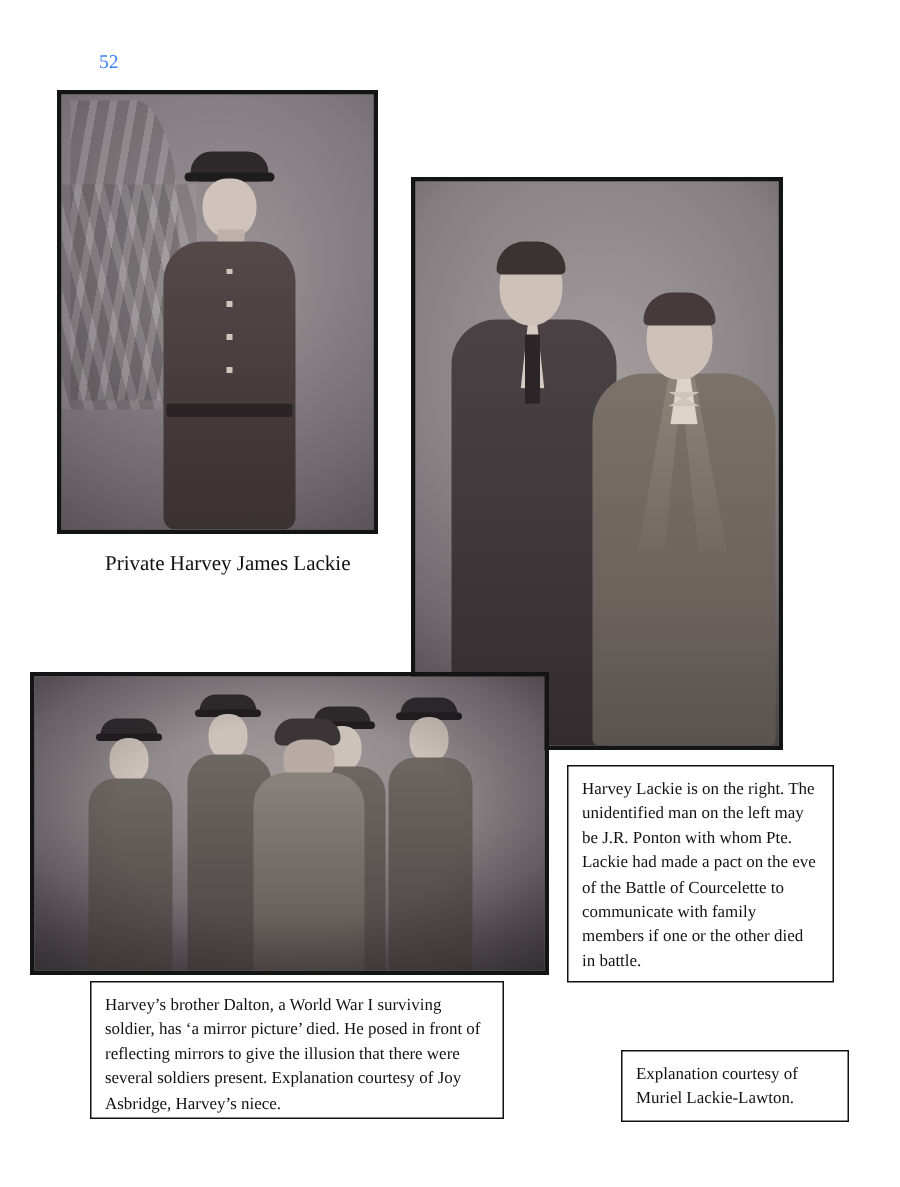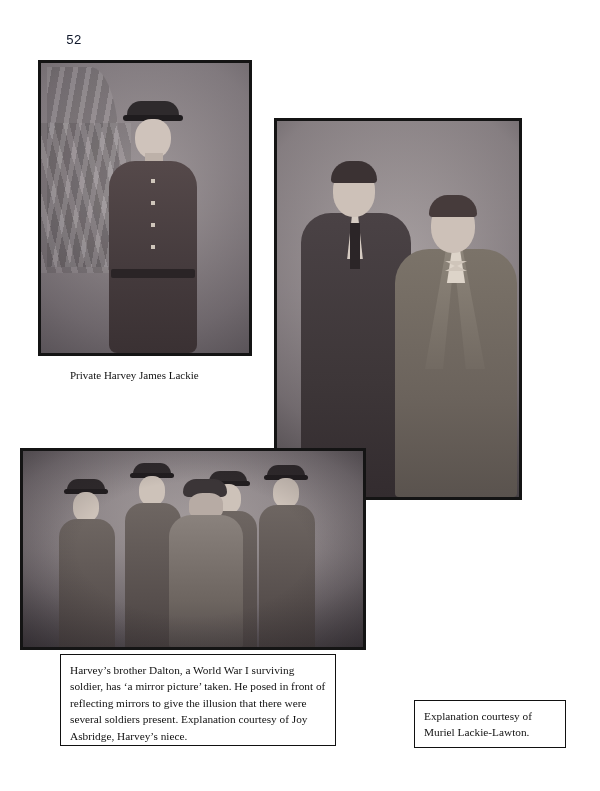--- a/index.html
+++ b/index.html
@@ -20,22 +20,22 @@
     width: 600px;
     height: 791px;
   }
 
   
   .page-number {
     position: absolute;
     left: 66px;
     top: 33px;
     font-size: 13px;
-    color: #0f172a;
-    font-family: Liberation Mono, monospace;
+    color: #3b82f6;
+    font-family: Liberation Serif, serif;
   }
 
   
   .photo {
     position: absolute;
     border: 3px solid #141414;
     box-sizing: border-box;
     overflow: hidden;
     background: #6d6a70;
   }
@@ -285,21 +285,21 @@
   #photo-group .vignette {
     position: absolute; inset: 0;
     background: radial-gradient(ellipse 85% 85% at 50% 50%, rgba(0,0,0,0) 40%, rgba(25,20,25,0.55) 100%);
     pointer-events: none;
   }
 
   
   .caption-plain {
     position: absolute;
     font-family: "Liberation Serif", serif;
-    font-size: 11px;
+    font-size: 14px;
     color: #111;
   }
   #caption-portrait {
     left: 70px;
     top: 369px;
     width: 200px;
     text-align: left;
   }
 
   .caption-box {
@@ -395,18 +395,19 @@
       <div class="body"></div>
     </div>
     <div id="gc">
       <div class="cap"></div>
       <div class="head"></div>
       <div class="body"></div>
     </div>
     <div class="vignette"></div>
   </div>
 
-
-  <div class="caption-box" id="caption-dalton">Harvey’s brother Dalton, a World War I surviving soldier, has ‘a mirror picture’ taken. He posed in front of reflecting mirrors to give the illusion that there were several soldiers present. Explanation courtesy of Joy Asbridge, Harvey’s niece.</div>
+  <div class="caption-box" id="caption-harvey-right">Harvey Lackie is on the right. The unidentified man on the left may be J.R. Ponton with whom Pte. Lackie had made a pact on the eve of  the Battle of Courcelette to communicate with family members if one or the other died in battle.</div>
+
+  <div class="caption-box" id="caption-dalton">Harvey’s brother Dalton, a World War I surviving soldier, has ‘a mirror picture’ died. He posed in front of reflecting mirrors to give the illusion that there were several soldiers present. Explanation courtesy of Joy Asbridge, Harvey’s niece.</div>
 
   <div class="caption-box" id="caption-courtesy">Explanation courtesy of Muriel Lackie-Lawton.</div>
 
 </div>
 
 </body></html>

